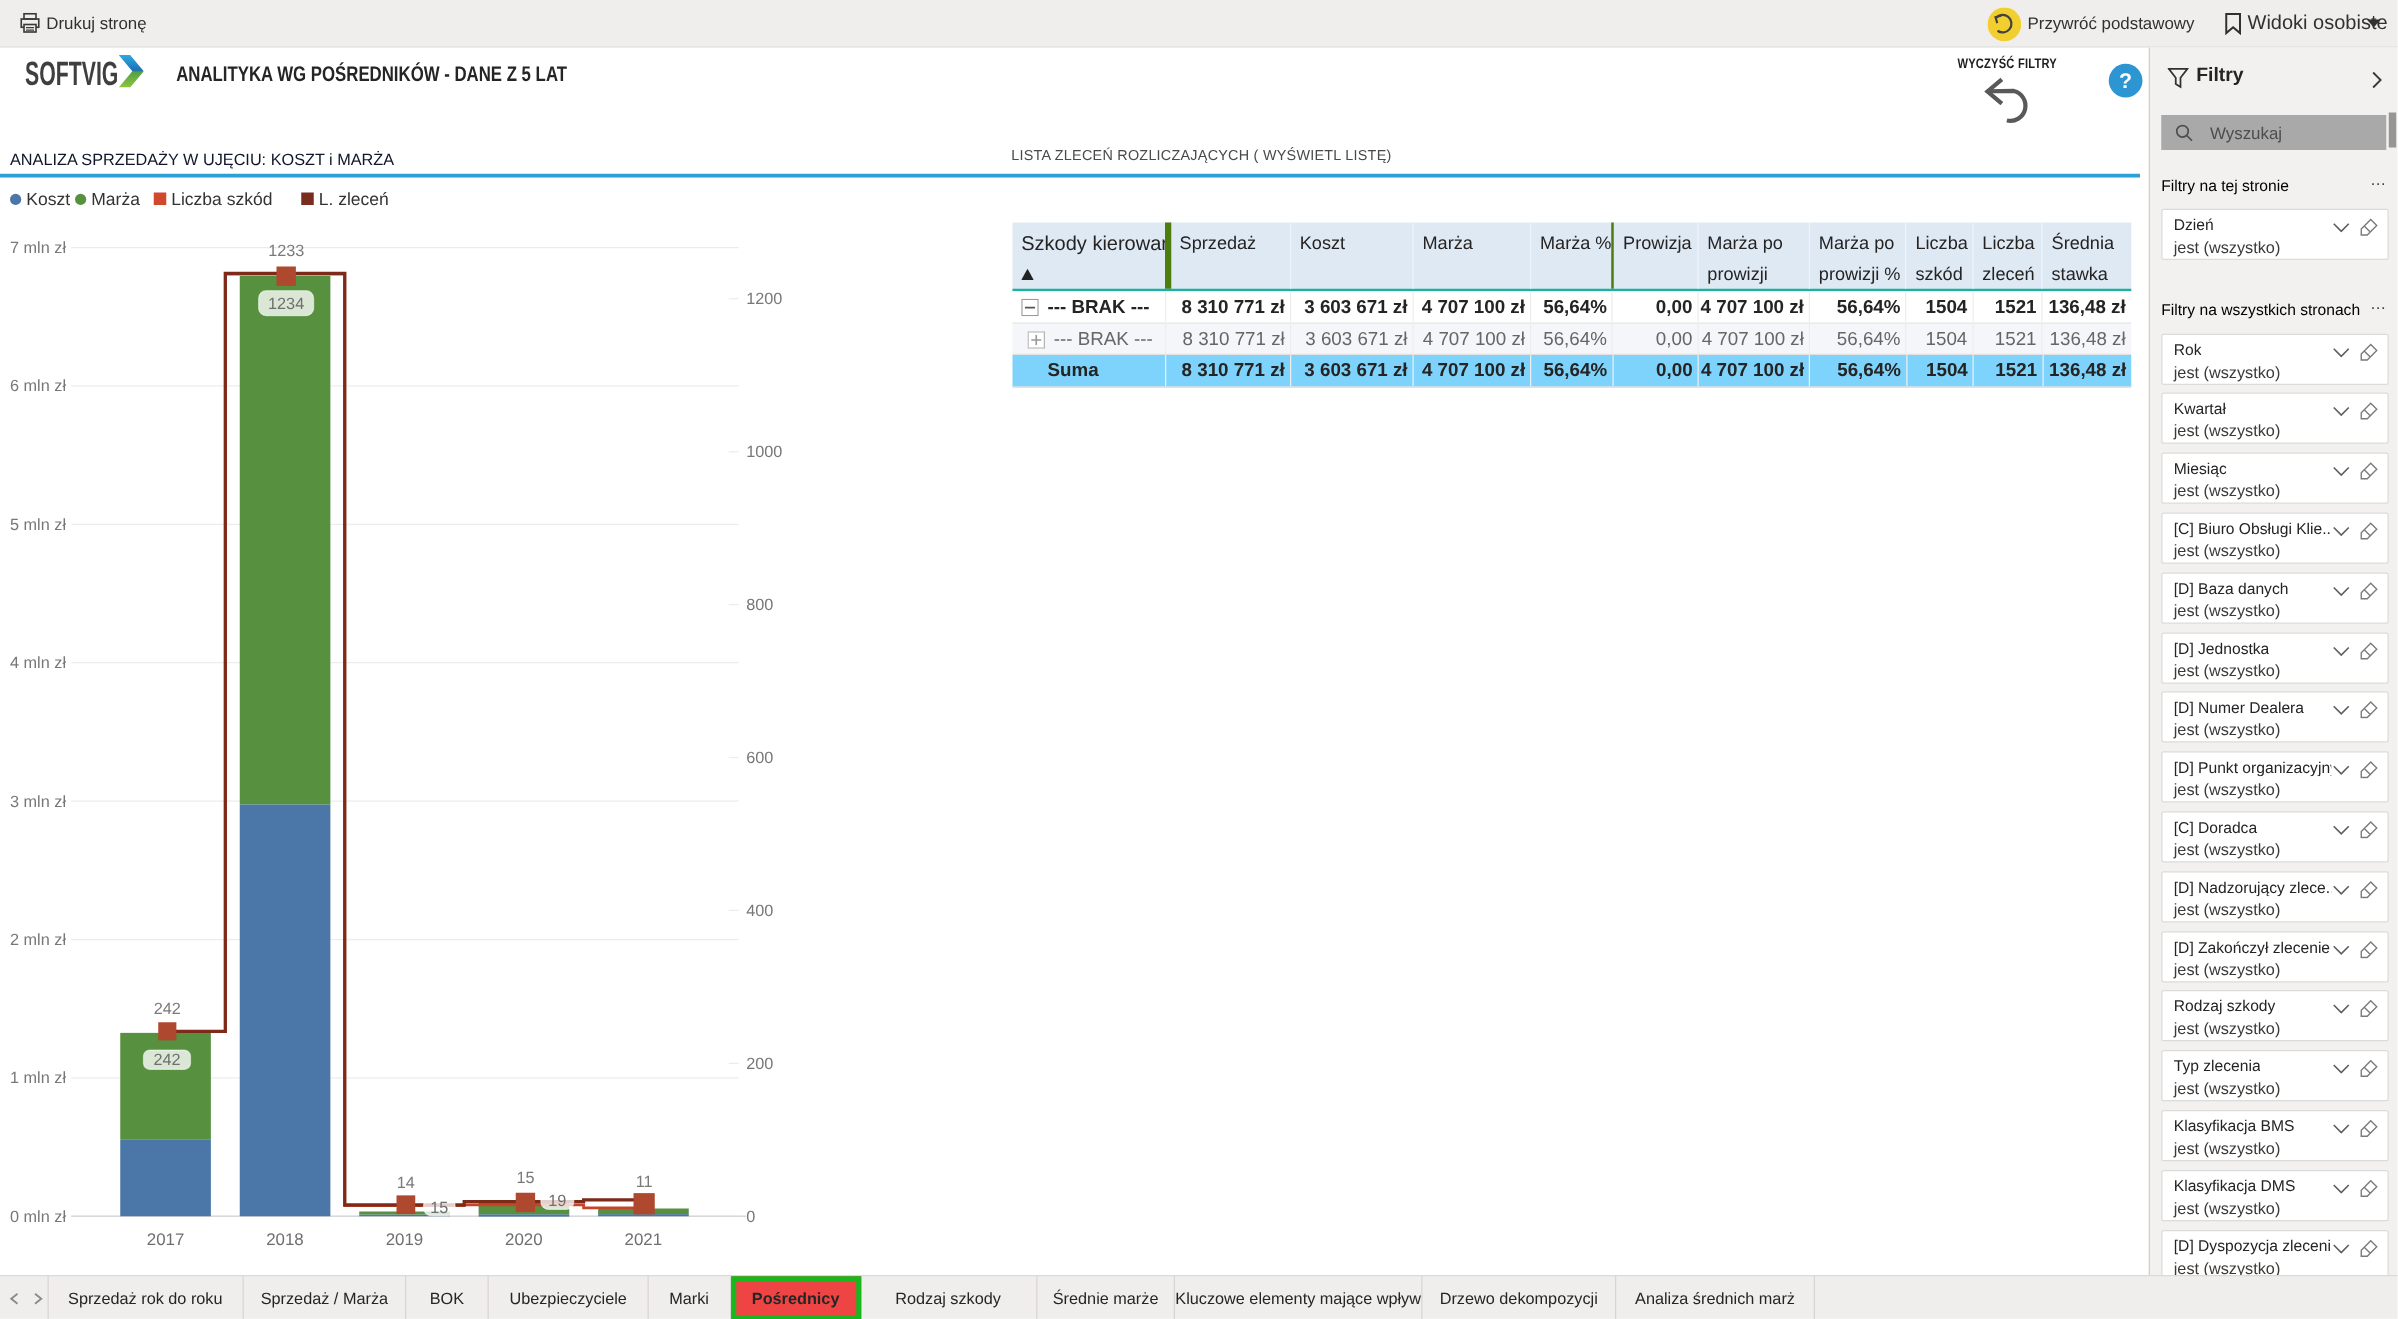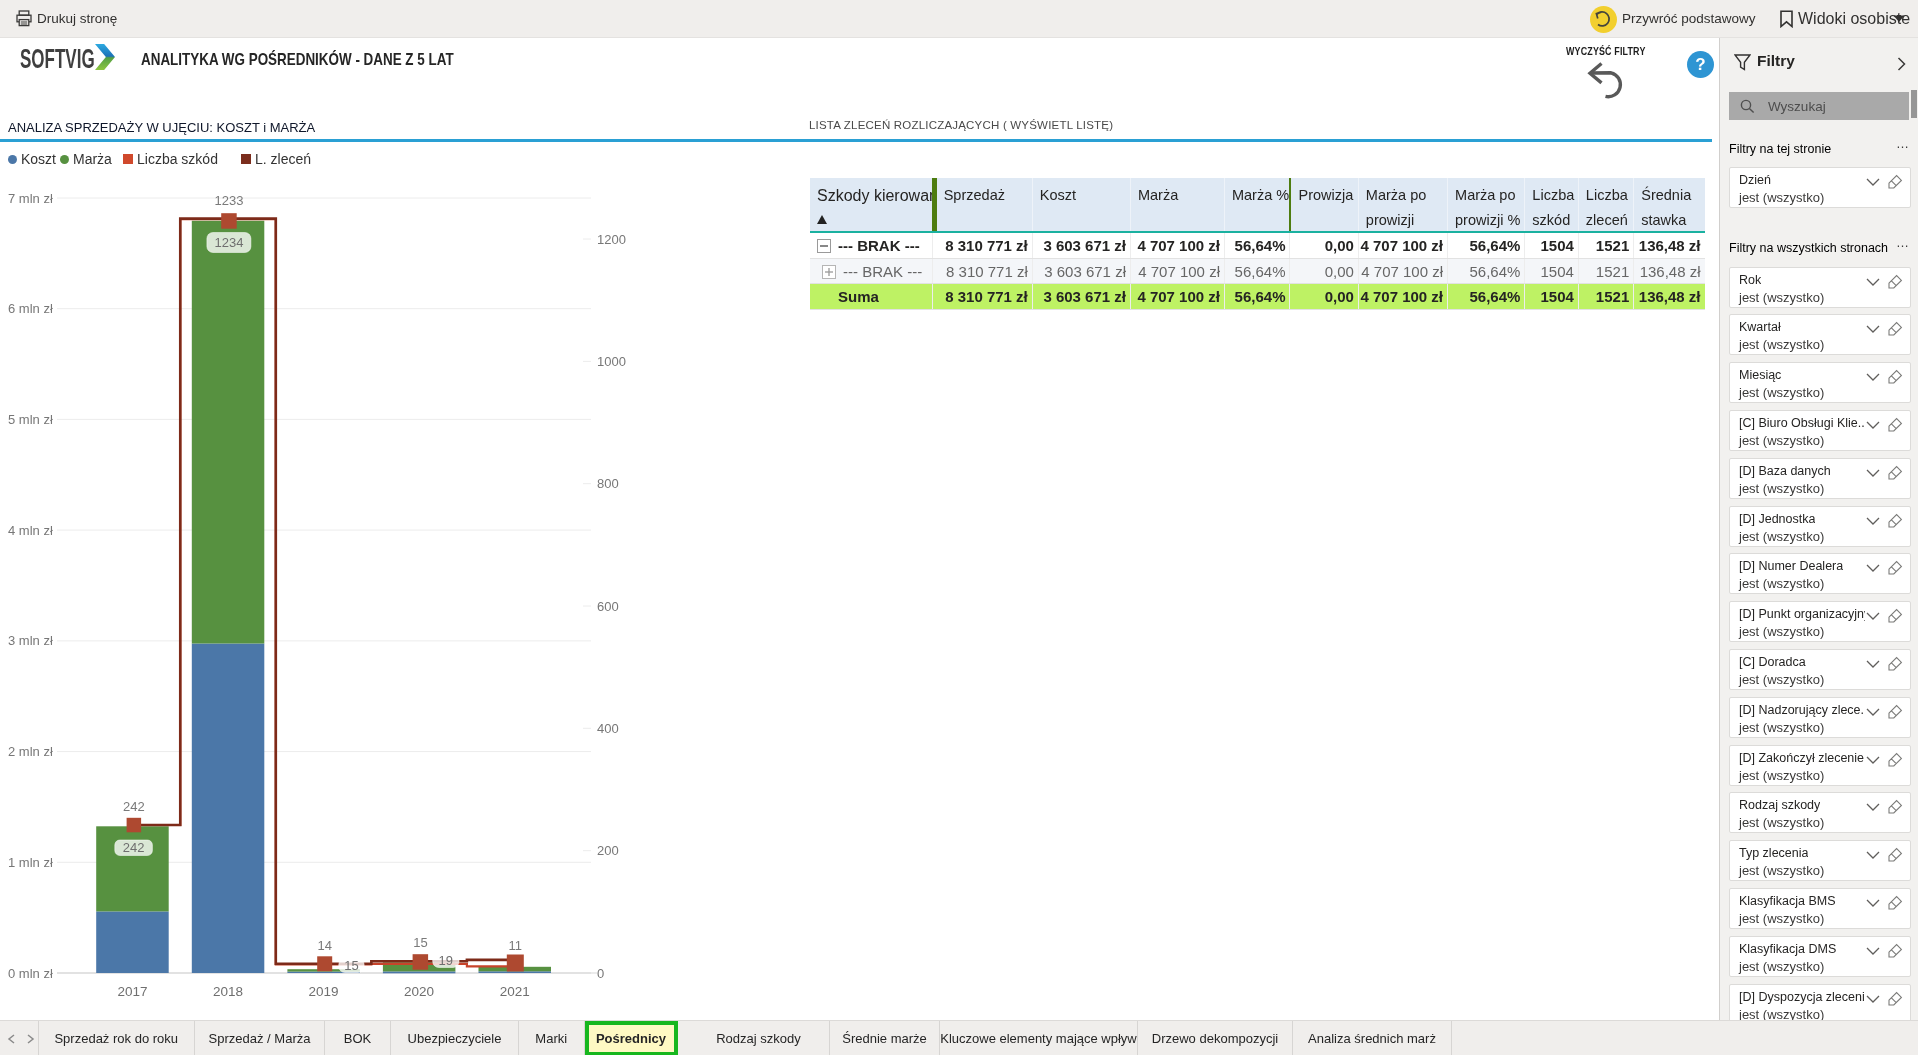--- a/index.html
+++ b/index.html
@@ -220,21 +220,21 @@
       <div class="c" style="width:98.2px;border-left:1px solid #ededed;">3 603 671 zł</div>
       <div class="c" style="width:94px;border-left:1px solid #ededed;">4 707 100 zł</div>
       <div class="c" style="width:65.5px;border-left:1px solid #ededed;">56,64%</div>
       <div class="c" style="width:68.4px;border-left:1px solid #ededed;">0,00</div>
       <div class="c" style="width:89.2px;border-left:1px solid #ededed;">4 707 100 zł</div>
       <div class="c" style="width:77.3px;border-left:1px solid #ededed;">56,64%</div>
       <div class="c" style="width:53.5px;border-left:1px solid #ededed;">1504</div>
       <div class="c" style="width:55.4px;border-left:1px solid #ededed;">1521</div>
       <div class="c" style="width:71.3px;border-left:1px solid #ededed;">136,48 zł</div>
     </div>
-<div class="trow" style="top:106px;height:25.5px;background:#bef264;border-bottom:1px solid #e2e2e2;font-weight:bold;color:#252423;line-height:25.5px;">
+<div class="trow" style="top:106px;height:25.5px;background:#7dd3fc;border-bottom:1px solid #e2e2e2;font-weight:bold;color:#252423;line-height:25.5px;justify-content:space-between;">
       <div class="c" style="width:121.7px;text-align:left;position:relative;">
         <span style="position:absolute;left:28px;">Suma</span>
       </div>
       <div class="c" style="width:100.1px;border-left:1px solid #ededed;">8 310 771 zł</div>
       <div class="c" style="width:98.2px;border-left:1px solid #ededed;">3 603 671 zł</div>
       <div class="c" style="width:94px;border-left:1px solid #ededed;">4 707 100 zł</div>
       <div class="c" style="width:65.5px;border-left:1px solid #ededed;">56,64%</div>
       <div class="c" style="width:68.4px;border-left:1px solid #ededed;">0,00</div>
       <div class="c" style="width:89.2px;border-left:1px solid #ededed;">4 707 100 zł</div>
       <div class="c" style="width:77.3px;border-left:1px solid #ededed;">56,64%</div>
@@ -440,19 +440,19 @@
       <path d="M7 1 L2 5 L7 9" fill="none" stroke="#8a8a8a" stroke-width="1.5"></path>
     </svg>
 <svg class="abs" style="left:26px;top:13px" width="9" height="10" viewBox="0 0 9 10">
       <path d="M2 1 L7 5 L2 9" fill="none" stroke="#8a8a8a" stroke-width="1.5"></path>
     </svg>
 <div class="tab" style="left:37.5px;width:157.5px;border-left:1px solid #d7d5d3;">Sprzedaż rok do roku</div>
 <div class="tab" style="left:195px;width:130px;">Sprzedaż / Marża</div>
 <div class="tab" style="left:325px;width:66px;">BOK</div>
 <div class="tab" style="left:391px;width:128px;">Ubezpieczyciele</div>
 <div class="tab" style="left:519px;width:65.5px;">Marki</div>
-<div class="tab" style="left:584.5px;width:93px;background:#fef9c3;border:4px solid #17b71e;line-height:27px;font-weight:bold;">Pośrednicy</div>
+<div class="tab" style="left:584.5px;width:104px;background:#ef4444;border:4px solid #17b71e;line-height:27px;font-weight:bold;">Pośrednicy</div>
 <div class="tab" style="left:688px;width:142px;">Rodzaj szkody</div>
 <div class="tab" style="left:830px;width:110px;">Średnie marże</div>
 <div class="tab" style="left:940px;width:198px;text-align:center;">Kluczowe elementy mające wpływ</div>
 <div class="tab" style="left:1138px;width:155px;">Drzewo dekompozycji</div>
 <div class="tab" style="left:1293px;width:159px;">Analiza średnich marż</div>
 </div>
 
 </body></html>

